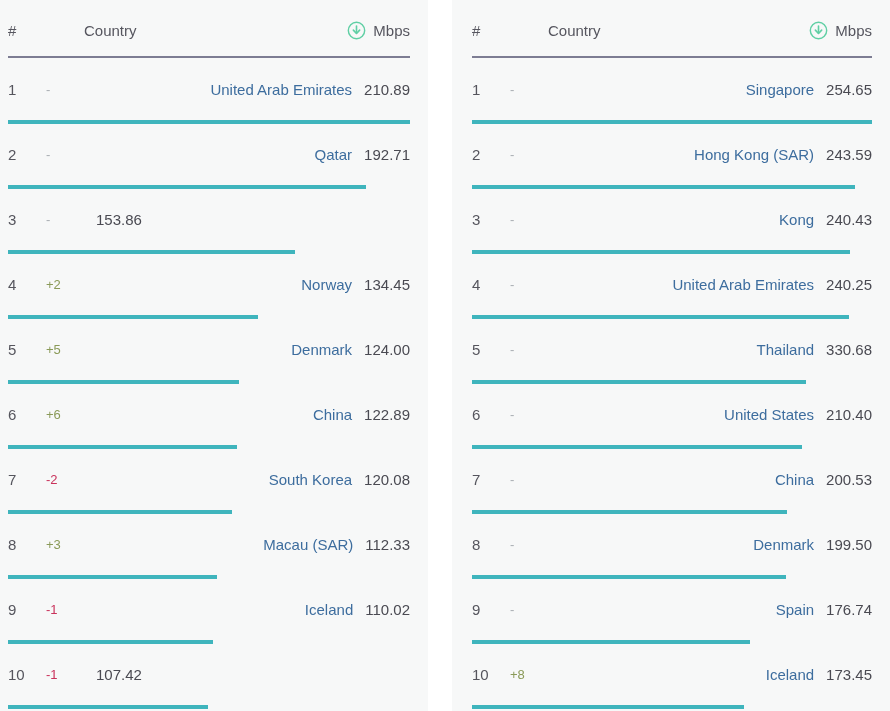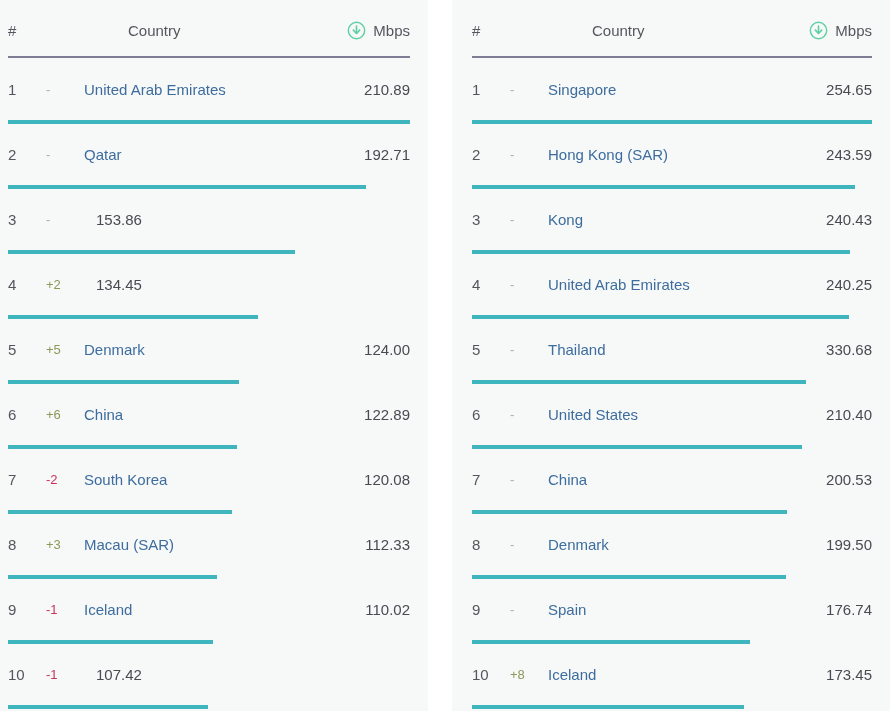--- a/index.html
+++ b/index.html
@@ -62,21 +62,20 @@
   .col-change {
     width: 38px;
     flex: 0 0 38px;
     font-size: 13px;
   }
 
   .col-country {
     flex: 1 1 auto;
     font-size: 15px;
     color: #56565f;
-    margin-left: 44px;
   }
 
   .col-value {
     flex: 0 0 auto;
     text-align: right;
     font-size: 15px;
     color: #4a4a52;
     white-space: nowrap;
   }
 
@@ -141,20 +140,21 @@
 
   .change.flat {
     color: #a9aeb3;
   }
 
   .country {
     flex: 1 1 auto;
     font-size: 15px;
     color: #3d6d9e;
     cursor: pointer;
+    text-align: right;
   }
 
   .value {
     flex: 0 0 auto;
     text-align: left;
     font-size: 15px;
     color: #4a4a52;
     white-space: nowrap;
     padding-left: 12px;
   }
@@ -225,20 +225,21 @@
             <div class="value">153.86</div>
           </div>
           <div class="bar-track">
             <div class="bar-fill" style="width: 71.5%; background: rgb(63, 181, 189);"></div>
           </div>
         </div>
         <div class="row">
           <div class="row-inner">
             <div class="rank">4</div>
             <div class="change up">+2</div>
+            <div class="country">Norway</div>
             <div class="value">134.45</div>
           </div>
           <div class="bar-track">
             <div class="bar-fill" style="width: 62.3%; background: rgb(63, 181, 189);"></div>
           </div>
         </div>
         <div class="row">
           <div class="row-inner">
             <div class="rank">5</div>
             <div class="change up">+5</div>

